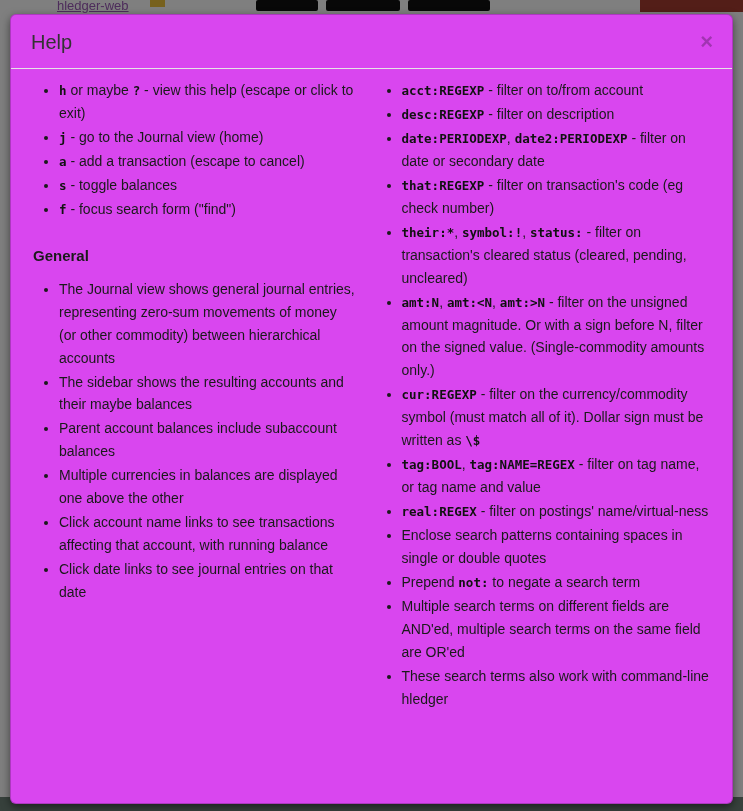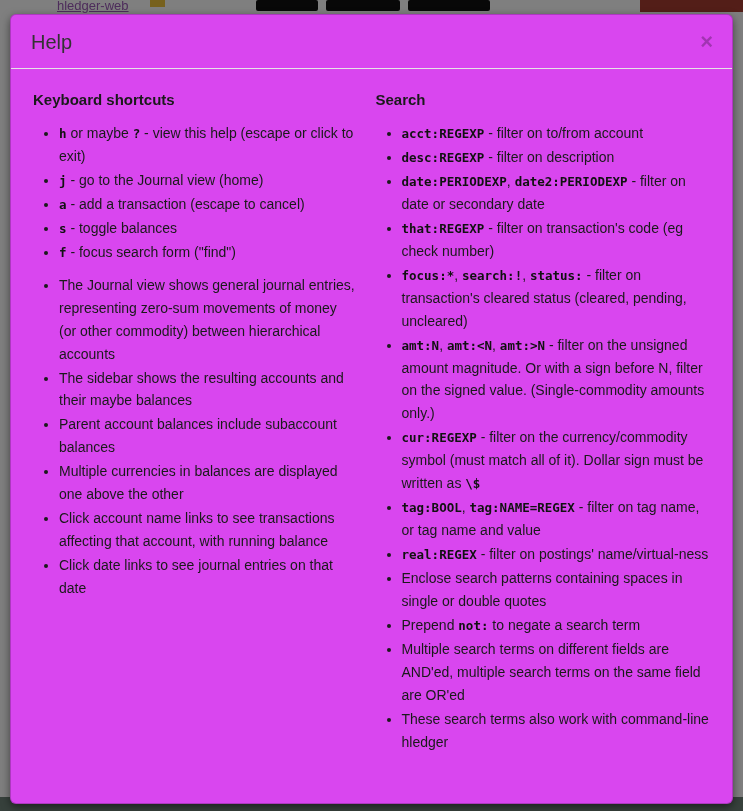--- a/index.html
+++ b/index.html
@@ -73,45 +73,44 @@
 
 <div class="backdrop"></div>
 
 <div class="modal">
   <div class="modal-header">
     <div class="modal-title">Help</div>
     <button class="close">×</button>
   </div>
   <div class="modal-body">
     <div class="col col-left">
-      <h3 class="section">Keyboard shortcuts</h3>
       <ul>
           <li><code>h</code><span> or maybe </span><code>?</code><span> - view this help (escape or click to exit)</span></li>
           <li><code>j</code><span> - go to the Journal view (home)</span></li>
           <li><code>a</code><span> - add a transaction (escape to cancel)</span></li>
           <li><code>s</code><span> - toggle balances</span></li>
           <li><code>f</code><span> - focus search form ("find")</span></li>
         </ul>
+      <h3 class="section spaced">General</h3>
       <ul>
           <li><span>The Journal view shows general journal entries, representing zero-sum movements of money (or other commodity) between hierarchical accounts</span></li>
           <li><span>The sidebar shows the resulting accounts and their maybe balances</span></li>
           <li><span>Parent account balances include subaccount balances</span></li>
           <li><span>Multiple currencies in balances are displayed one above the other</span></li>
           <li><span>Click account name links to see transactions affecting that account, with running balance</span></li>
           <li><span>Click date links to see journal entries on that date</span></li>
         </ul>
     </div>
     <div class="col col-right">
-      <h3 class="section">Search</h3>
       <ul>
           <li><code>acct:REGEXP</code><span> - filter on to/from account</span></li>
           <li><code>desc:REGEXP</code><span> - filter on description</span></li>
           <li><code>date:PERIODEXP</code><span>, </span><code>date2:PERIODEXP</code><span> - filter on date or secondary date</span></li>
           <li><code>that:REGEXP</code><span> - filter on transaction's code (eg check number)</span></li>
-          <li><code>focus:*</code><span>, </span><code>search:!</code><span>, </span><code>status:</code><span> - filter on transaction's cleared status (cleared, pending, uncleared)</span></li>
+          <li><code>their:*</code><span>, </span><code>symbol:!</code><span>, </span><code>status:</code><span> - filter on transaction's cleared status (cleared, pending, uncleared)</span></li>
           <li><code>amt:N</code><span>, </span><code>amt:&lt;N</code><span>, </span><code>amt:&gt;N</code><span> - filter on the unsigned amount magnitude. Or with a sign before N, filter on the signed value. (Single-commodity amounts only.)</span></li>
           <li><code>cur:REGEXP</code><span> - filter on the currency/commodity symbol (must match all of it). Dollar sign must be written as </span><code>\$</code></li>
           <li><code>tag:BOOL</code><span>, </span><code>tag:NAME=REGEX</code><span> - filter on tag name, or tag name and value</span></li>
           <li><code>real:REGEX</code><span> - filter on postings' name/virtual-ness</span></li>
           <li><span>Enclose search patterns containing spaces in single or double quotes</span></li>
           <li><span>Prepend </span><code>not:</code><span> to negate a search term</span></li>
           <li><span>Multiple search terms on different fields are AND'ed, multiple search terms on the same field are OR'ed</span></li>
           <li><span>These search terms also work with command-line hledger</span></li>
         </ul>
     </div>

